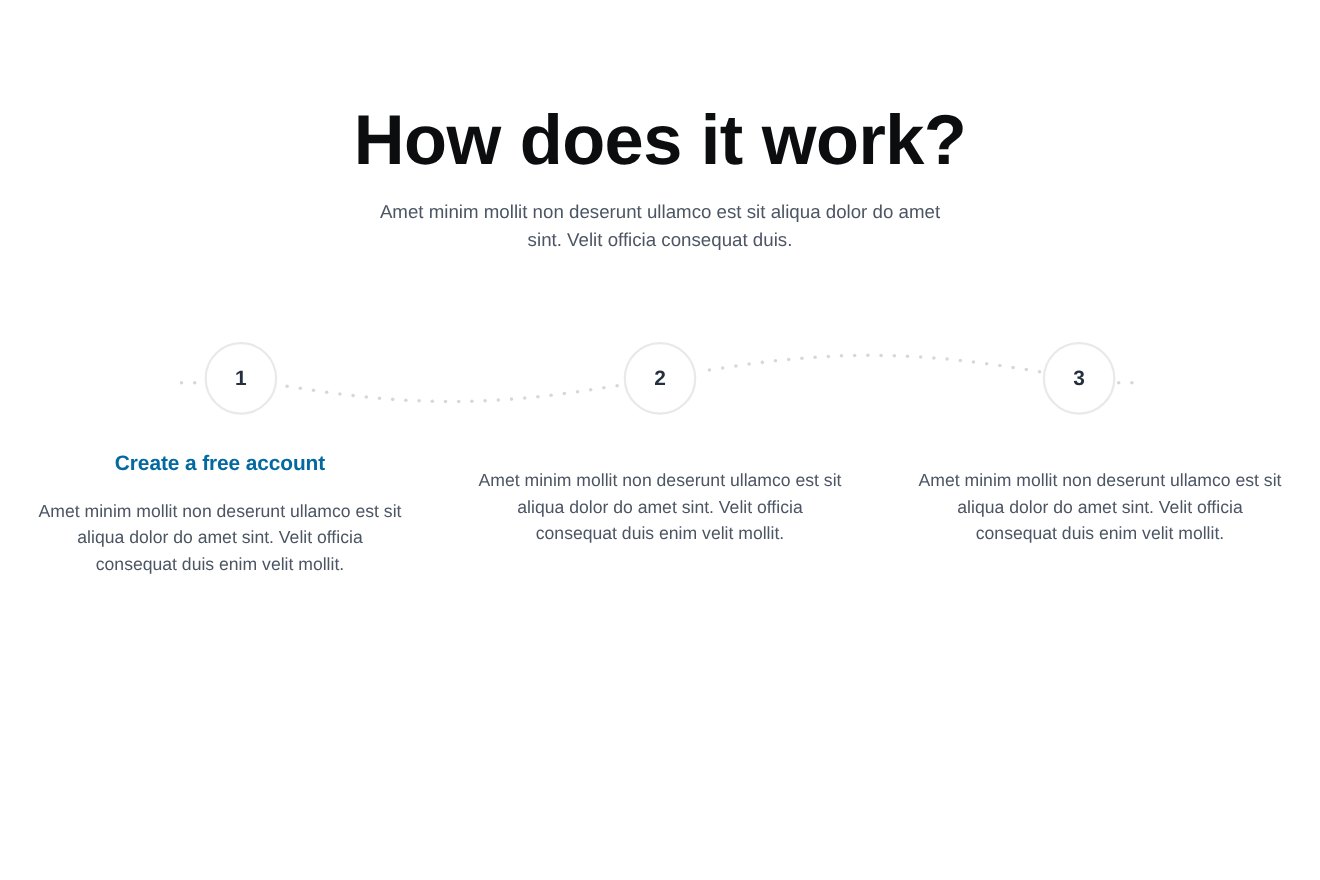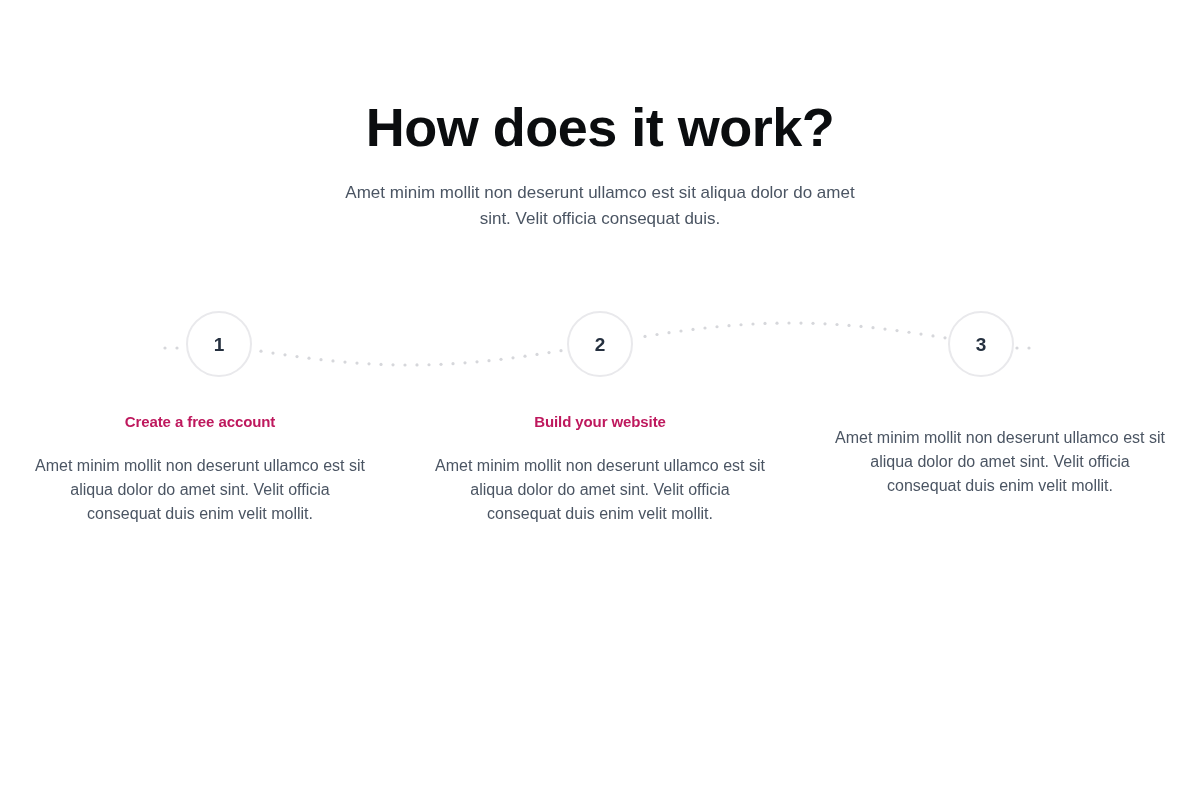--- a/index.html
+++ b/index.html
@@ -24,21 +24,21 @@
   
   .header {
     position: absolute;
     top: 96px;
     left: 0;
     width: 1200px;
     text-align: center;
   }
 
   .page-title {
-    font-size: 54px;
+    font-size: 64px;
     line-height: 62px;
     font-weight: 700;
     letter-spacing: -0.5px;
     color: #0b0d0f;
     font-family: "Liberation Sans", sans-serif;
   }
 
   .page-subtitle {
     margin: 22px auto 0;
     max-width: 540px;
@@ -108,24 +108,24 @@
     display: flex;
   }
 
   .step-col {
     width: 400px;
     padding: 0 28px;
     text-align: center;
   }
 
   .step-heading {
-    font-size: 15px;
+    font-size: 19px;
     line-height: 28px;
     font-weight: 700;
-    color: #be185d;
+    color: #0369a1;
     letter-spacing: -0.1px;
   }
 
   .step-text {
     margin-top: 18px;
     font-size: 16px;
     line-height: 24px;
     color: #4b5563;
     padding: 0 4px;
   }
@@ -216,21 +216,20 @@
     </div>
 
     <div class="step-cols">
 
       <div class="step-col">
         <h3 class="step-heading">Create a free account</h3>
         <p class="step-text">Amet minim mollit non deserunt ullamco est sit aliqua dolor do amet sint. Velit officia consequat duis enim velit mollit.</p>
       </div>
 
       <div class="step-col">
-        <h3 class="step-heading">Build your website</h3>
         <p class="step-text">Amet minim mollit non deserunt ullamco est sit aliqua dolor do amet sint. Velit officia consequat duis enim velit mollit.</p>
       </div>
 
       <div class="step-col">
         <p class="step-text">Amet minim mollit non deserunt ullamco est sit aliqua dolor do amet sint. Velit officia consequat duis enim velit mollit.</p>
       </div>
 
     </div>
   </div>
 </div>

